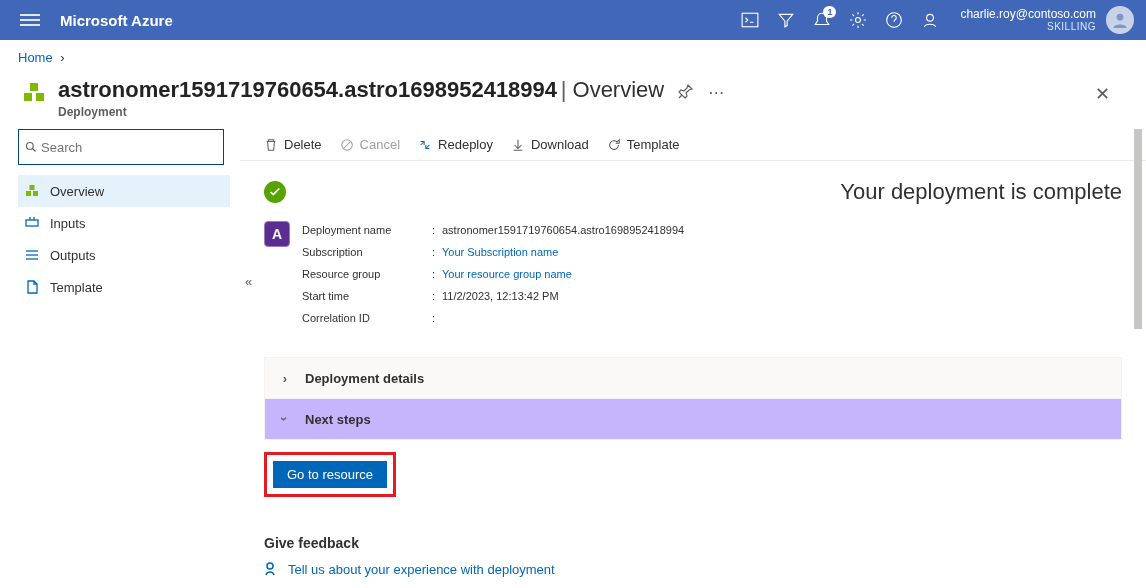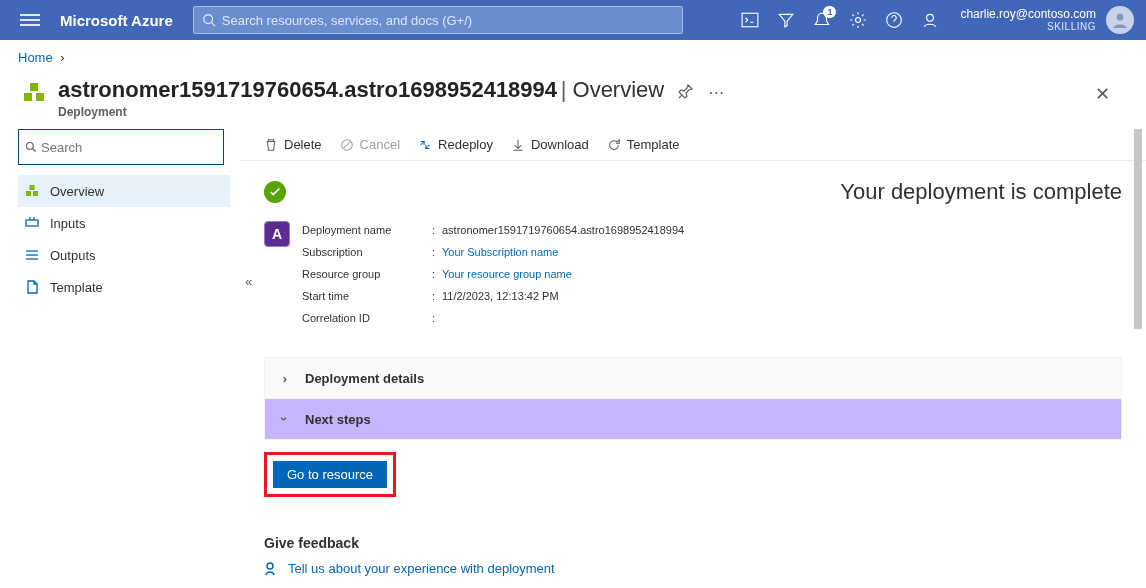--- a/index.html
+++ b/index.html
@@ -81,42 +81,33 @@
   .collap-header { display: flex; align-items: center; height: 40px; padding: 0 14px; gap: 14px; cursor: pointer; font-size: 13px; font-weight:600; background:#faf9f8;}
   .collap.open .collap-header { background:#c4b5fd;}
   .chev { width:12px; height:12px; display:flex; align-items:center; justify-content:center; color:#605e5c;}
   
   .goto-wrap { margin: 12px 24px 0; }
   .highlight-box { border: 3px solid #e31b23; display: inline-block; padding: 6px; }
   .primary-btn { background: #0067b8; color: #fff; font-size: 13px; border: none; padding: 6px 14px; cursor: pointer; }
   
   .feedback { margin: 38px 24px 0; }
   .feedback h4 { font-size: 14px; font-weight: 600; margin-bottom: 10px; }
-  .fb-link { display: flex; align-items: flex-start; gap: 8px; color: #0067b8; cursor: pointer; font-size: 13px; }
+  .fb-link { display: flex; align-items: center; gap: 8px; color: #0067b8; cursor: pointer; font-size: 13px; }
   .fb-link svg { width:16px; height:16px; fill:none; stroke:#0067b8; stroke-width:1.5;}
 </style>
 </head>
 <body>
 
 <div class="top-bar">
   <div class="hamburger-icon">
       <span></span>
       <span></span>
       <span></span>
     </div>
   <div class="brand">Microsoft Azure</div>
-  <div class="search-wrap">
-    <div class="search-box">
-      <svg viewBox="0 0 16 16" width="14" height="14" fill="none" stroke="#dce6fb" stroke-width="1.5">
-          <circle cx="7" cy="7" r="5"></circle>
-          <line x1="11" y1="11" x2="15" y2="15"></line>
-        </svg>
-      <input style="margin-left: 6px;" placeholder="Search resources, services, and docs (G+/)">
-    </div>
-  </div>
   <div class="spacer"></div>
   <div class="top-icons">
     <div class="top-icon">
         <svg viewBox="0 0 16 16">
           <rect x="1" y="2" width="14" height="12" fill="none" stroke="#fff"></rect>
           <path d="M4 6l2 2-2 2M8 10h3" stroke="#fff" fill="none"></path>
         </svg>
       </div>
     <div class="top-icon">
         <svg viewBox="0 0 16 16">

